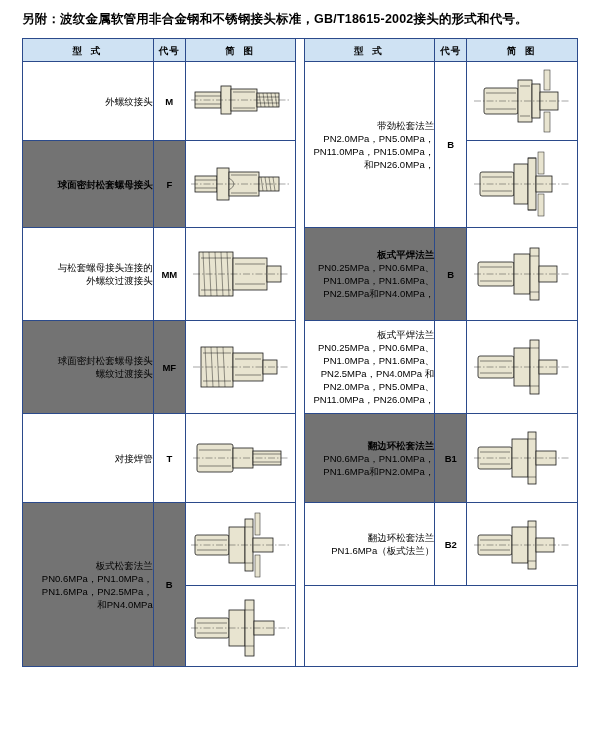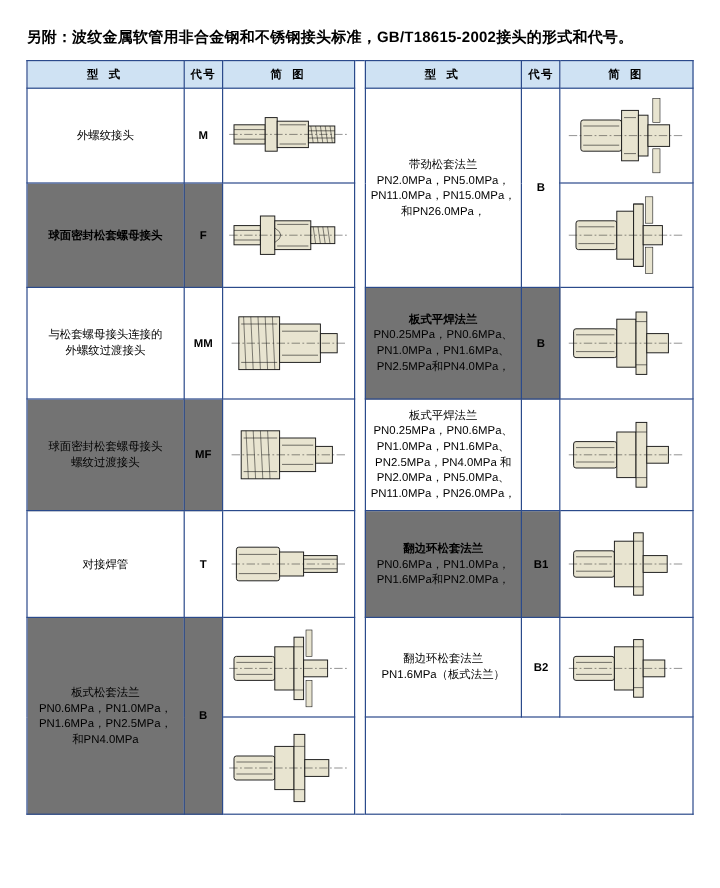--- a/index.html
+++ b/index.html
@@ -12,21 +12,21 @@
     height: 740px;
     font-family: "Liberation Sans", sans-serif;
     color: #000000;
     overflow: hidden;
   }
   #page {
     position: relative;
     width: 600px;
     height: 740px;
     box-sizing: border-box;
-    padding: 22px 22px 0 22px;
+    padding: 10px 22px 0 22px;
   }
   .doc-title {
     font-size: 12.5px;
     line-height: 18px;
     font-weight: bold;
     letter-spacing: 0.2px;
     margin: 0 0 10px 0;
     white-space: nowrap;
   }
   table.spec {
@@ -55,21 +55,21 @@
   .mid-gap {
     border-top: none !important;
     border-bottom: none !important;
     border-left: 1px solid #2b4a8b !important;
     border-right: 1px solid #2b4a8b !important;
     width: 8px;
     background: #ffffff;
   }
   .cell-text {
     padding: 4px 7px;
-    text-align: center;
+    text-align: right;
   }
   .code-cell {
     text-align: center;
     font-weight: bold;
     font-size: 10.5px;
   }
   .tint { background: #737373; }
   .fig {
     text-align: center;
     padding: 2px 0;

